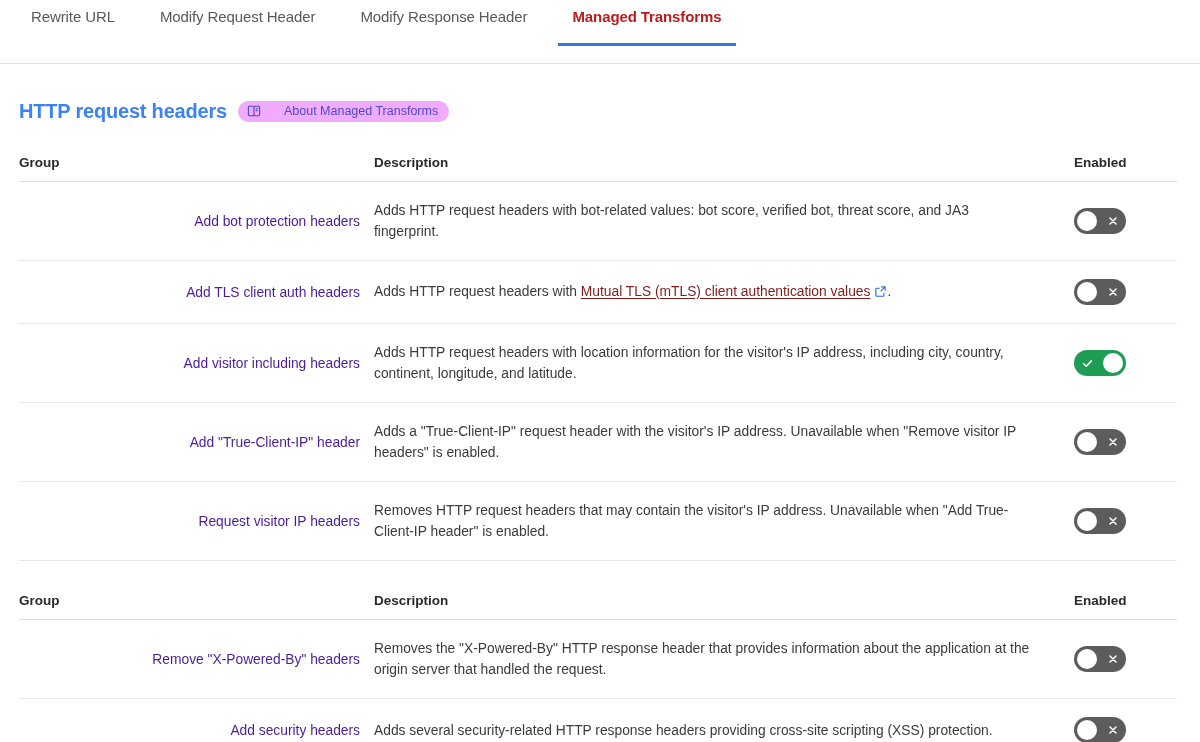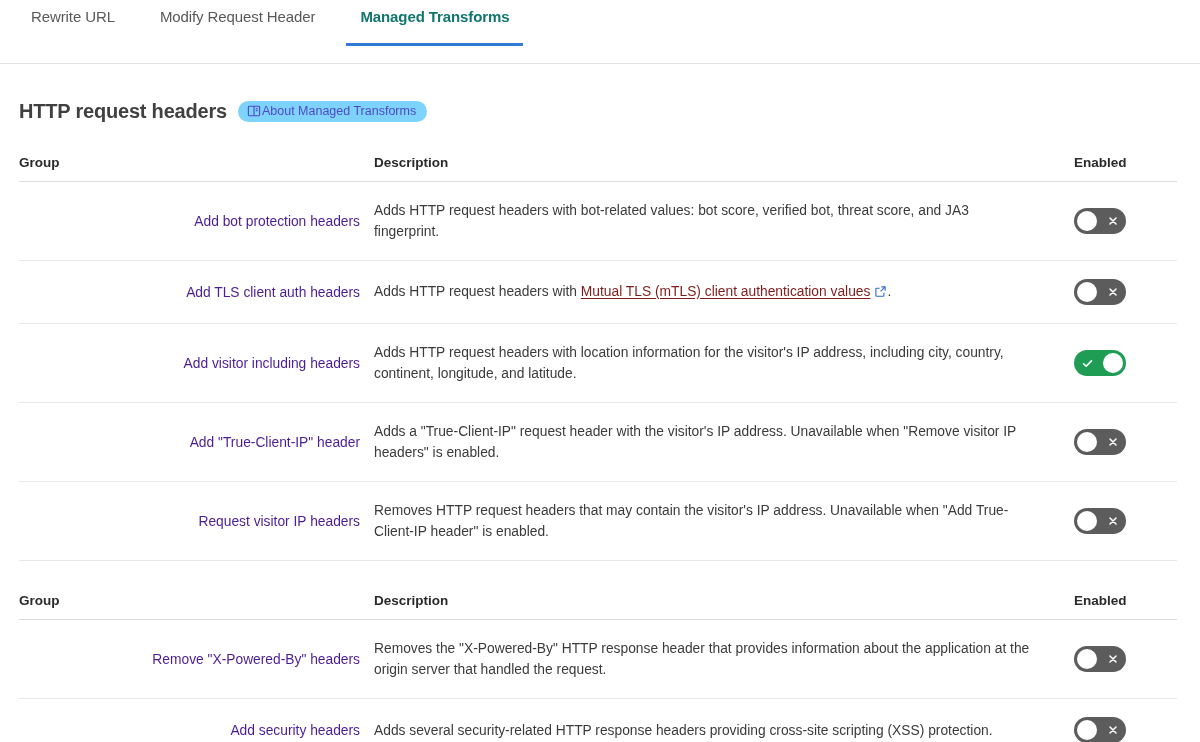--- a/index.html
+++ b/index.html
@@ -31,21 +31,21 @@
     color: #595959;
     line-height: 18px;
     padding: 8px 0 20px 0;
     margin-right: 45px;
     cursor: pointer;
     white-space: nowrap;
     position: relative;
     letter-spacing: -0.1px;
   }
   .tab.active {
-    color: #0f766e;
+    color: #b91c1c;
     font-weight: 600;
   }
   .tab.active::after {
     content: "";
     position: absolute;
     left: -14px;
     right: -14px;
     bottom: 0;
     height: 3px;
     background: #2f7bd6;
@@ -56,28 +56,28 @@
   .sec-head {
     display: flex;
     align-items: center;
     gap: 11px;
     margin-top: 36px;
     margin-bottom: 14px;
   }
   .sec-title {
     font-size: 20px;
     font-weight: 700;
-    color: #404040;
+    color: #3b82f6;
     letter-spacing: -0.2px;
   }
   .badge {
     display: inline-flex;
     align-items: center;
-    gap: 1px;
-    background: #7dd3fc;
+    gap: 23px;
+    background: #f0abfc;
     color: #4f49c9;
     border-radius: 11px;
     padding: 3px 11px 4px 9px;
     font-size: 12.5px;
     line-height: 14px;
     cursor: pointer;
     white-space: nowrap;
   }
   .badge svg { display: block; }
 
@@ -158,20 +158,21 @@
   }
   .toggle.off .tmark { right: 0; }
   .toggle.on  .tmark { left: 0; }
 </style>
 </head>
 <body>
 
 <div class="tabbar" id="tabbar">
     <div class="tab">Rewrite URL</div>
     <div class="tab">Modify Request Header</div>
+    <div class="tab">Modify Response Header</div>
     <div class="tab active">Managed Transforms</div>
   </div>
 
 <div id="sections">
     <div class="section">
       <div class="sec-head">
         <div class="sec-title">HTTP request headers</div>
         <div class="badge">
           <span>
             <svg width="14" height="14" viewBox="0 0 16 16" fill="none" stroke="#4f49c9" stroke-width="1.3">

